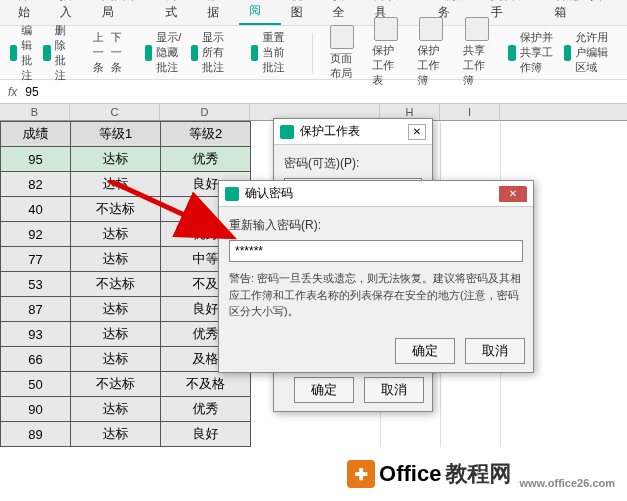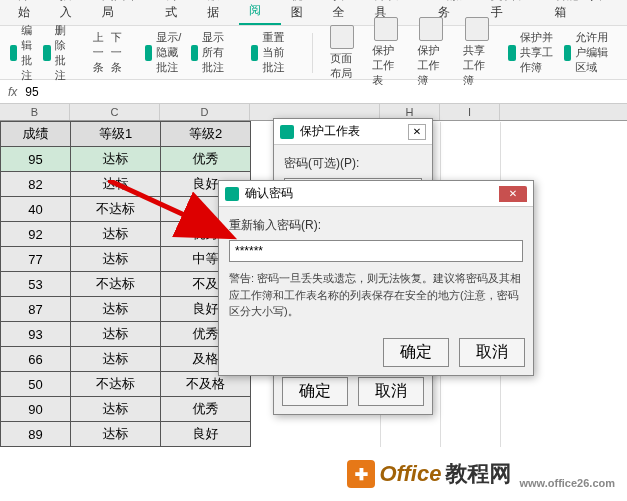--- a/index.html
+++ b/index.html
@@ -38,32 +38,32 @@
     .dialog { position: absolute; background: #f0f0f0; border: 1px solid #888; box-shadow: 2px 2px 8px rgba(0,0,0,0.3); }
     .dialog-title { display: flex; align-items: center; padding: 4px 6px; font-size: 12px; background: #fff; border-bottom: 1px solid #ccc; }
     .dialog-title .ticon { width: 14px; height: 14px; background: #0a8; border-radius: 2px; margin-right: 6px; }
     .dialog-title .spacer { flex: 1; }
     .dialog-close { width: 28px; height: 16px; background: #c8504f; color: #fff; display: flex; align-items: center; justify-content: center; font-size: 10px; border-radius: 0 2px 0 0; }
     .dialog-x { width: 18px; height: 16px; border: 1px solid #aaa; display: flex; align-items: center; justify-content: center; font-size: 10px; margin-left: 4px; }
     .dialog-body { padding: 10px; font-size: 12px; }
     .dialog-body label { display: block; margin-bottom: 6px; color: #333; }
     .dialog-body input[type=password], .dialog-body input[type=text] { width: 100%; padding: 3px 5px; border: 1px solid #888; font-size: 12px; background: #fff; }
     .dialog-btns { display: flex; gap: 10px; justify-content: flex-end; padding: 8px; }
-    .dialog-btns button { padding: 3px 16px; font-size: 16px; border: 1px solid #888; background: #f5f5f5; cursor: pointer; }
+    .dialog-btns button { padding: 3px 16px; font-size: 13px; border: 1px solid #888; background: #f5f5f5; cursor: pointer; }
     .chk-row { display: flex; align-items: center; gap: 6px; margin: 6px 0; }
     .warning-text { font-size: 11px; color: #444; line-height: 1.5; margin-top: 8px; }
     
     .protect-dialog { left: 273px; top: 118px; width: 160px; z-index: 10; }
     .confirm-dialog { left: 218px; top: 180px; width: 316px; z-index: 20; }
     
     .arrow { position: absolute; left: 108px; top: 180px; z-index: 30; pointer-events: none; }
     
     .watermark { position: absolute; right: 12px; bottom: 12px; display: flex; align-items: center; gap: 4px; font-size: 22px; font-weight: bold; }
     .watermark .logo { width: 28px; height: 28px; background: #e67817; color: #fff; display: flex; align-items: center; justify-content: center; border-radius: 4px; font-size: 16px; }
-    .watermark .t1 { color: #a16207; font-style: italic; }
+    .watermark .t1 { color: #000000; }
     .watermark .t2 { color: #333; }
     .watermark .sub { font-size: 11px; color: #888; font-weight: bold; margin-left: 4px; align-self: flex-end; }
   </style>
 </head>
 <body>
 
 <div class="ribbon-tabs">
   <div class="ribbon-tab">开始</div>
   <div class="ribbon-tab">插入</div>
   <div class="ribbon-tab">页面布局</div>

